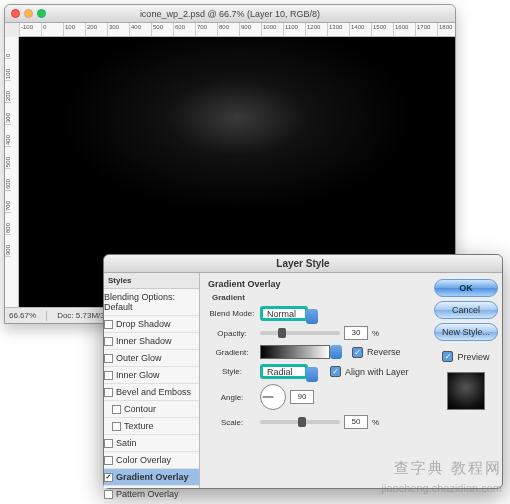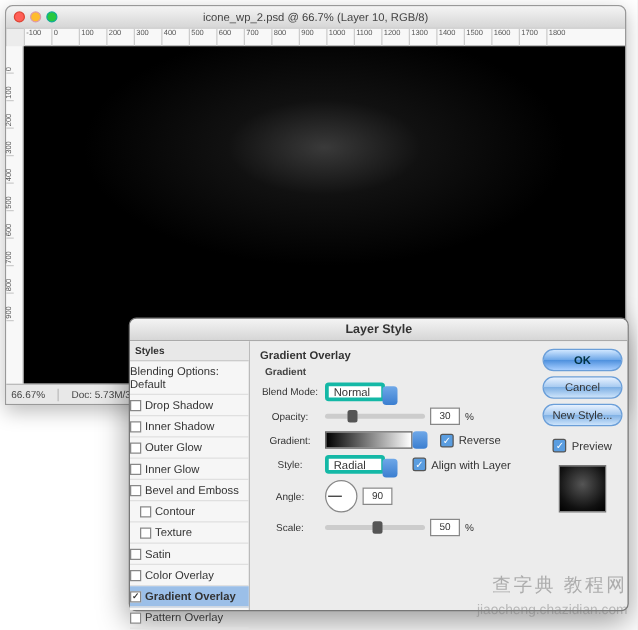--- a/index.html
+++ b/index.html
@@ -1,17 +1,17 @@
 <!DOCTYPE html>
 <html><head>
 <meta charset="utf-8">
 <style>
 *{box-sizing:border-box;margin:0;padding:0;font-family:"Lucida Grande","Segoe UI",sans-serif;font-size:9px;color:#333;}
 body{width:510px;height:504px;background:#fff;position:relative;overflow:hidden;}
-.photoshop-window{position:absolute;left:4px;top:4px;width:497px;height:320px;border:1px solid #999;border-radius:6px 6px 0 0;box-shadow:0 5px 15px rgba(0,0,0,.25);background:#ececec;}
+.photoshop-window{position:absolute;left:4px;top:4px;width:452px;height:320px;border:1px solid #999;border-radius:6px 6px 0 0;box-shadow:0 5px 15px rgba(0,0,0,.25);background:#ececec;}
 .titlebar{height:18px;background:linear-gradient(#f4f4f4,#d6d6d6);border-bottom:1px solid #aaa;border-radius:6px 6px 0 0;display:flex;align-items:center;padding:0 6px;position:relative;}
 .traffic{display:flex;gap:4px;}
 .traffic span{width:9px;height:9px;border-radius:50%;display:block;}
 .t-red{background:#ff5f57;border:1px solid #d43;}
 .t-yel{background:#febc2e;border:1px solid #d9a;}
 .t-grn{background:#28c840;border:1px solid #1a9;}
 .titlebar-title{position:absolute;left:0;right:0;text-align:center;font-size:9px;color:#444;}
 .ruler-h{position:absolute;left:14px;right:0;top:18px;height:14px;background:#f8f8f8;border-bottom:1px solid #bbb;}
 .ruler-h div{display:flex;}
 .ruler-h span{flex:0 0 22px;font-size:6px;color:#555;border-left:1px solid #ccc;padding-left:1px;height:14px;line-height:8px;}

